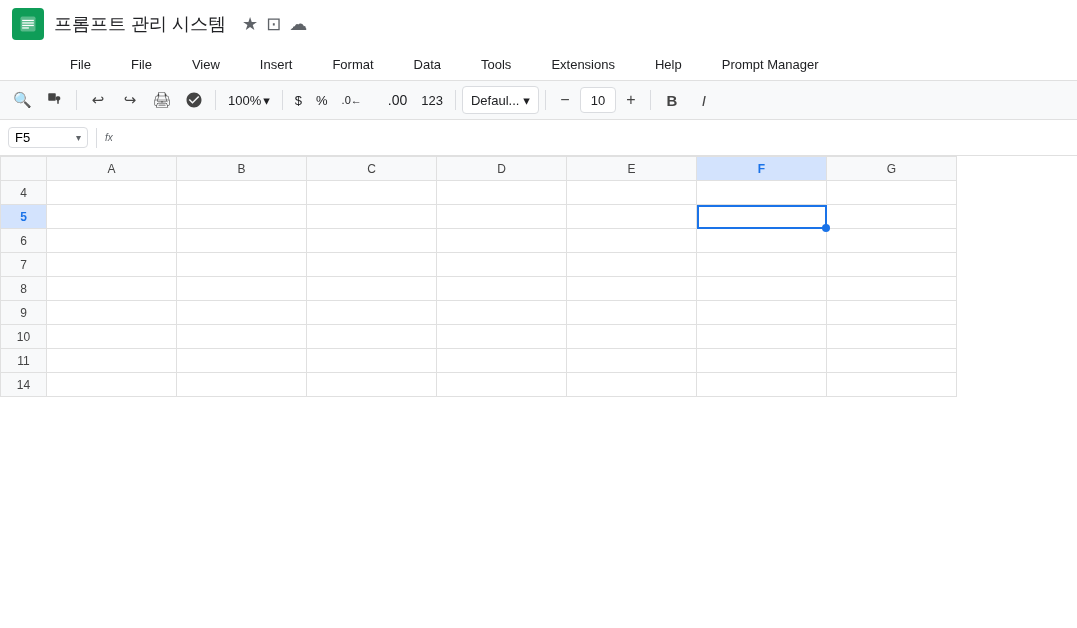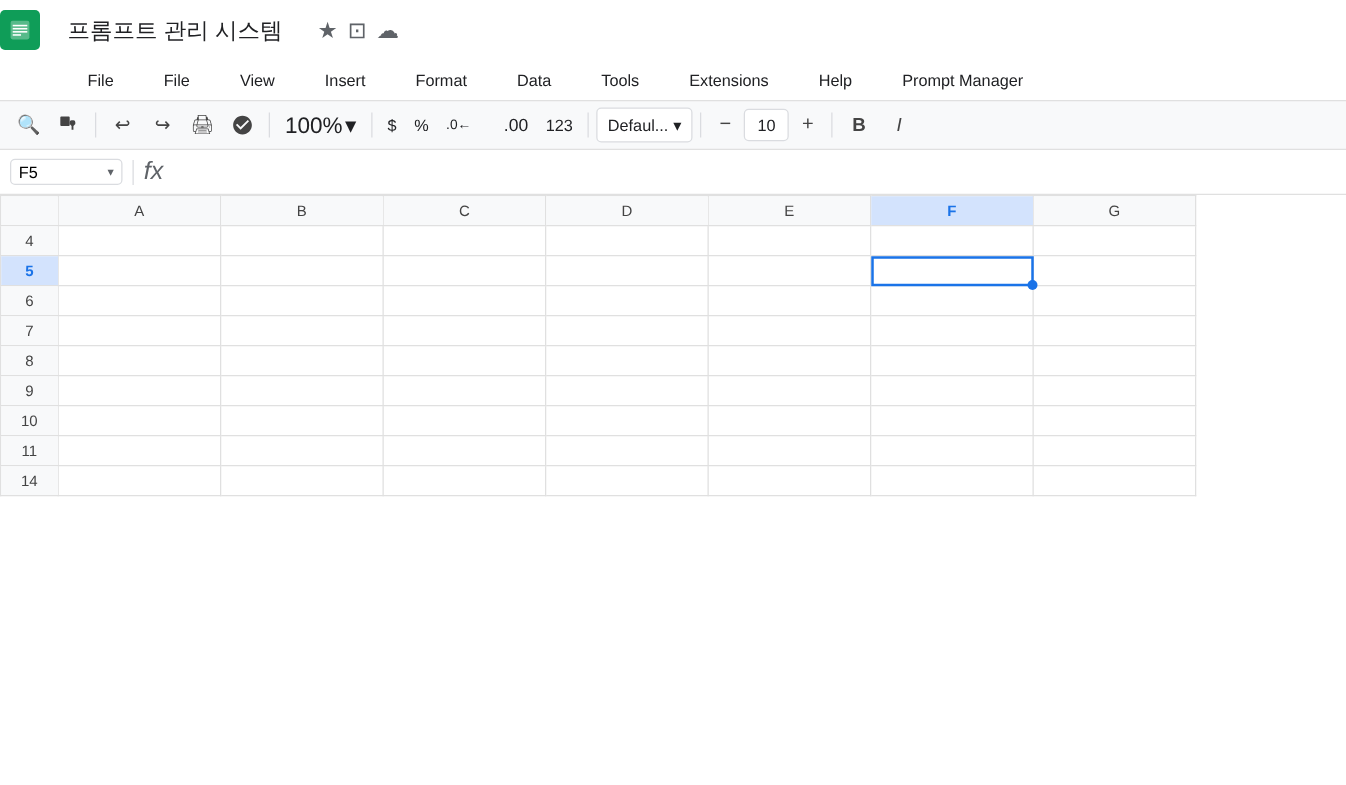--- a/index.html
+++ b/index.html
@@ -3,23 +3,23 @@
   <meta charset="utf-8">
   <style>
     * { box-sizing: border-box; margin: 0; padding: 0; }
     body { font-family: Arial, sans-serif; font-size: 13px; background: #fff; overflow: hidden; width: 1077px; height: 628px; }
 
     
     #title-bar {
       display: flex;
       align-items: center;
       height: 48px;
-      padding: 0 0;
+      padding: 0 12px;
       background: #fff;
-      gap: 22px;
+      gap: 10px;
     }
     #app-icon {
       width: 32px; height: 32px;
       background: #0f9d58;
       border-radius: 4px;
       display: flex; align-items: center; justify-content: center;
       flex-shrink: 0;
     }
     #app-icon svg { width: 20px; height: 20px; }
     #doc-title {
@@ -69,21 +69,21 @@
       color: #444;
       font-size: 15px;
       border: none; background: none;
     }
     .toolbar-sep {
       width: 1px; height: 20px; background: #dadce0; margin: 0 4px;
     }
     .toolbar-zoom {
       display: flex; align-items: center;
       border: none; background: none;
-      font-size: 18px; color: #202124;
+      font-size: 13px; color: #202124;
       padding: 2px 6px;
       border-radius: 4px; cursor: pointer; gap: 2px;
     }
     .toolbar-currency {
       padding: 2px 6px;
       border-radius: 4px; cursor: pointer;
       font-size: 13px; color: #202124;
       border: none; background: none;
     }
     .toolbar-font-selector {
@@ -122,30 +122,30 @@
     #formula-bar {
       display: flex;
       align-items: center;
       height: 36px;
       padding: 0 8px;
       border-bottom: 1px solid #e0e0e0;
       background: #fff;
       gap: 8px;
     }
     #cell-ref-box {
-      width: 90px;
+      width: 80px;
       border: 1px solid #dadce0;
       border-radius: 4px;
       padding: 2px 6px;
       font-size: 13px;
       display: flex; align-items: center; justify-content: space-between;
       cursor: pointer; background: #fff;
     }
     #formula-sep { width: 1px; height: 20px; background: #dadce0; }
-    #fx-icon { color: #5f6368; font-size: 20px; font-style: italic; margin-left: 0; }
+    #fx-icon { color: #5f6368; font-size: 10px; font-style: italic; margin-left: 0; }
     #formula-input {
       flex: 1;
       border: none; outline: none;
       font-size: 13px; color: #202124;
     }
 
     
     #grid-container {
       overflow: auto;
       height: calc(628px - 48px - 32px - 40px - 36px);

